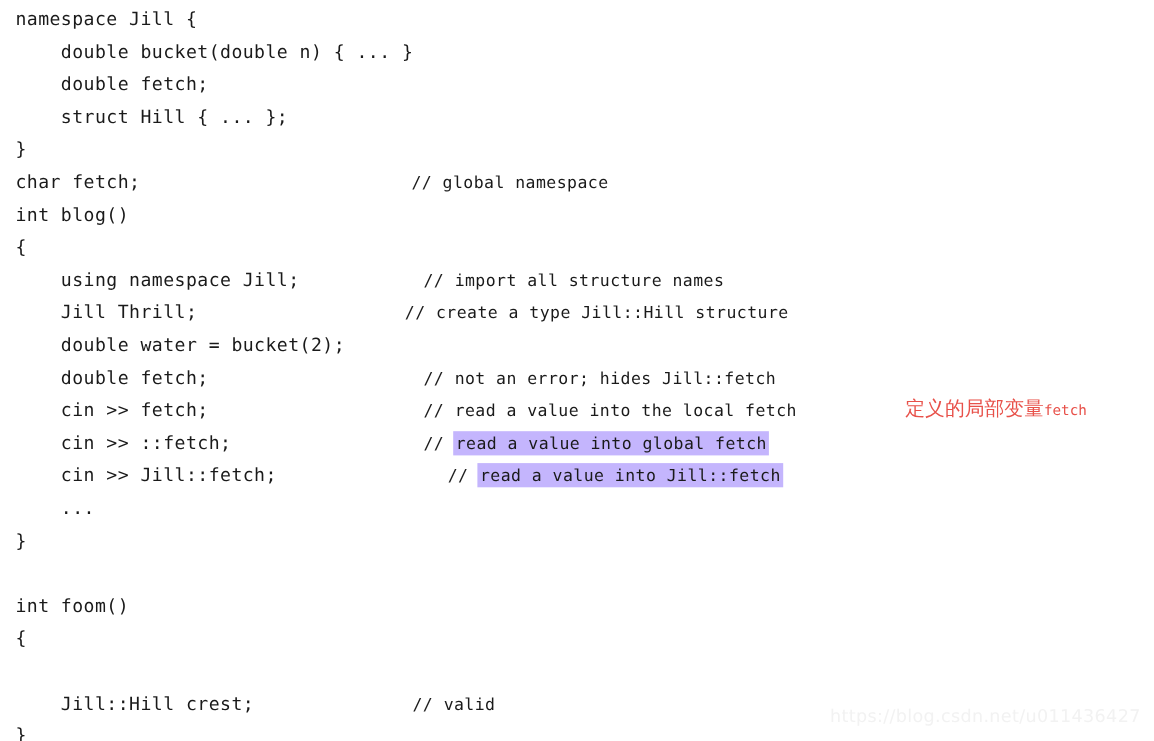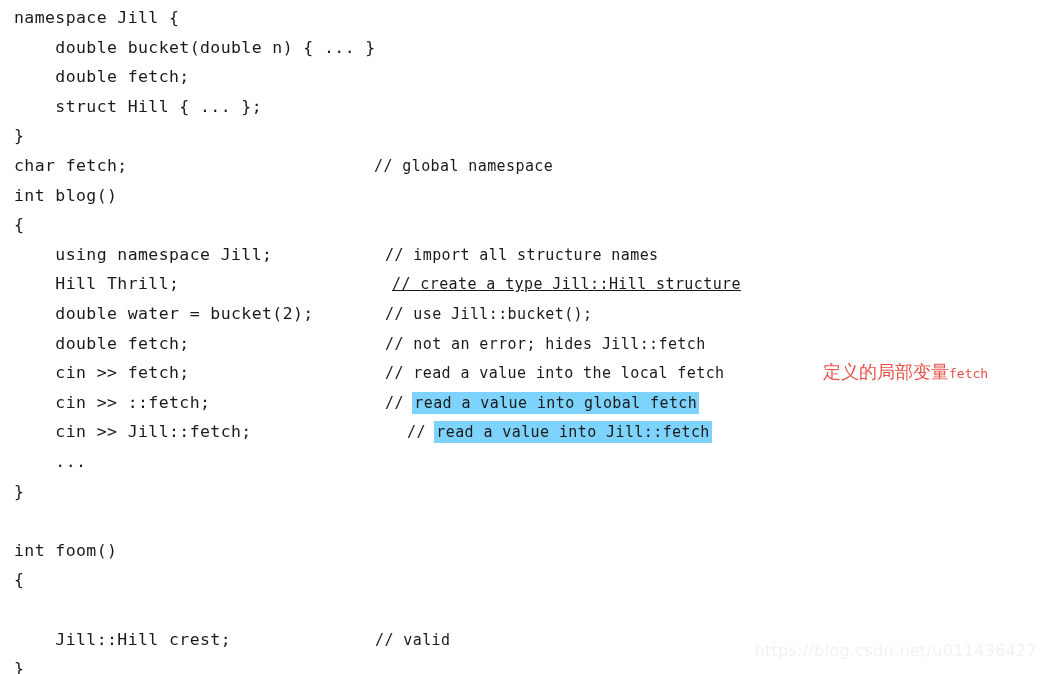--- a/index.html
+++ b/index.html
@@ -49,21 +49,21 @@
     color: #1a1a1a;
     white-space: pre;
   }
   .comment .slashes {
     color: #1a1a1a;
   }
   .comment .ctext {
     color: #1a1a1a;
   }
   .comment.hl .ctext {
-    background: #7dd3fc;
+    background: #c4b5fd;
     padding: 2px 2px 2px 2px;
     margin-left: -1px;
   }
   .annot {
     position: absolute;
     top: 2px;
     font-family: "DejaVu Sans", "Liberation Sans", sans-serif;
     font-size: 18px;
     line-height: 24px;
     color: #e8514a;
@@ -91,22 +91,22 @@
   <div class="code-area" id="code-area">
       <div class="line" style="top: 3px;"><span class="code">namespace Jill {</span></div>
       <div class="line" style="top: 32.6px;"><span class="code">    double bucket(double n) { ... }</span></div>
       <div class="line" style="top: 62.2px;"><span class="code">    double fetch;</span></div>
       <div class="line" style="top: 91.8px;"><span class="code">    struct Hill { ... };</span></div>
       <div class="line" style="top: 121.4px;"><span class="code">}</span></div>
       <div class="line" style="top: 151px;"><span class="code">char fetch;</span><span class="comment" style="left: 374px;"><span class="slashes">// </span><span class="ctext">global namespace</span></span></div>
       <div class="line" style="top: 180.6px;"><span class="code">int blog()</span></div>
       <div class="line" style="top: 210.2px;"><span class="code">{</span></div>
       <div class="line" style="top: 239.8px;"><span class="code">    using namespace Jill;</span><span class="comment" style="left: 385px;"><span class="slashes">// </span><span class="ctext">import all structure names</span></span></div>
-      <div class="line" style="top: 269.4px;"><span class="code">    Hill Thrill;</span><span class="comment" style="left: 392px; text-decoration: underline;"><span class="slashes">// </span><span class="ctext">create a type Jill::Hill structure</span></span></div>
-      <div class="line" style="top: 299px;"><span class="code">    double water = bucket(2);</span><span class="comment" style="left: 385px;"><span class="slashes">// </span><span class="ctext">use Jill::bucket();</span></span></div>
+      <div class="line" style="top: 269.4px;"><span class="code">    Jill Thrill;</span><span class="comment" style="left: 368px;"><span class="slashes">// </span><span class="ctext">create a type Jill::Hill structure</span></span></div>
+      <div class="line" style="top: 299px;"><span class="code">    double water = bucket(2);</span></div>
       <div class="line" style="top: 328.6px;"><span class="code">    double fetch;</span><span class="comment" style="left: 385px;"><span class="slashes">// </span><span class="ctext">not an error; hides Jill::fetch</span></span></div>
       <div class="line" style="top: 358.2px;"><span class="code">    cin &gt;&gt; fetch;</span><span class="comment" style="left: 385px;"><span class="slashes">// </span><span class="ctext">read a value into the local fetch</span></span><span class="annot" style="left: 823px;"><span>定义的局部变量</span><span class="latin">fetch</span></span></div>
       <div class="line" style="top: 387.8px;"><span class="code">    cin &gt;&gt; ::fetch;</span><span class="comment hl" style="left: 385px;"><span class="slashes">// </span><span class="ctext">read a value into global fetch</span></span></div>
       <div class="line" style="top: 417.4px;"><span class="code">    cin &gt;&gt; Jill::fetch;</span><span class="comment hl" style="left: 407px;"><span class="slashes">// </span><span class="ctext">read a value into Jill::fetch</span></span></div>
       <div class="line" style="top: 447px;"><span class="code">    ...</span></div>
       <div class="line" style="top: 476.6px;"><span class="code">}</span></div>
       <div class="line" style="top: 506.2px;"><span class="code"></span></div>
       <div class="line" style="top: 535.8px;"><span class="code">int foom()</span></div>
       <div class="line" style="top: 565.4px;"><span class="code">{</span></div>
       <div class="line" style="top: 624.6px;"><span class="code">    Jill::Hill crest;</span><span class="comment" style="left: 375px;"><span class="slashes">// </span><span class="ctext">valid</span></span></div>

